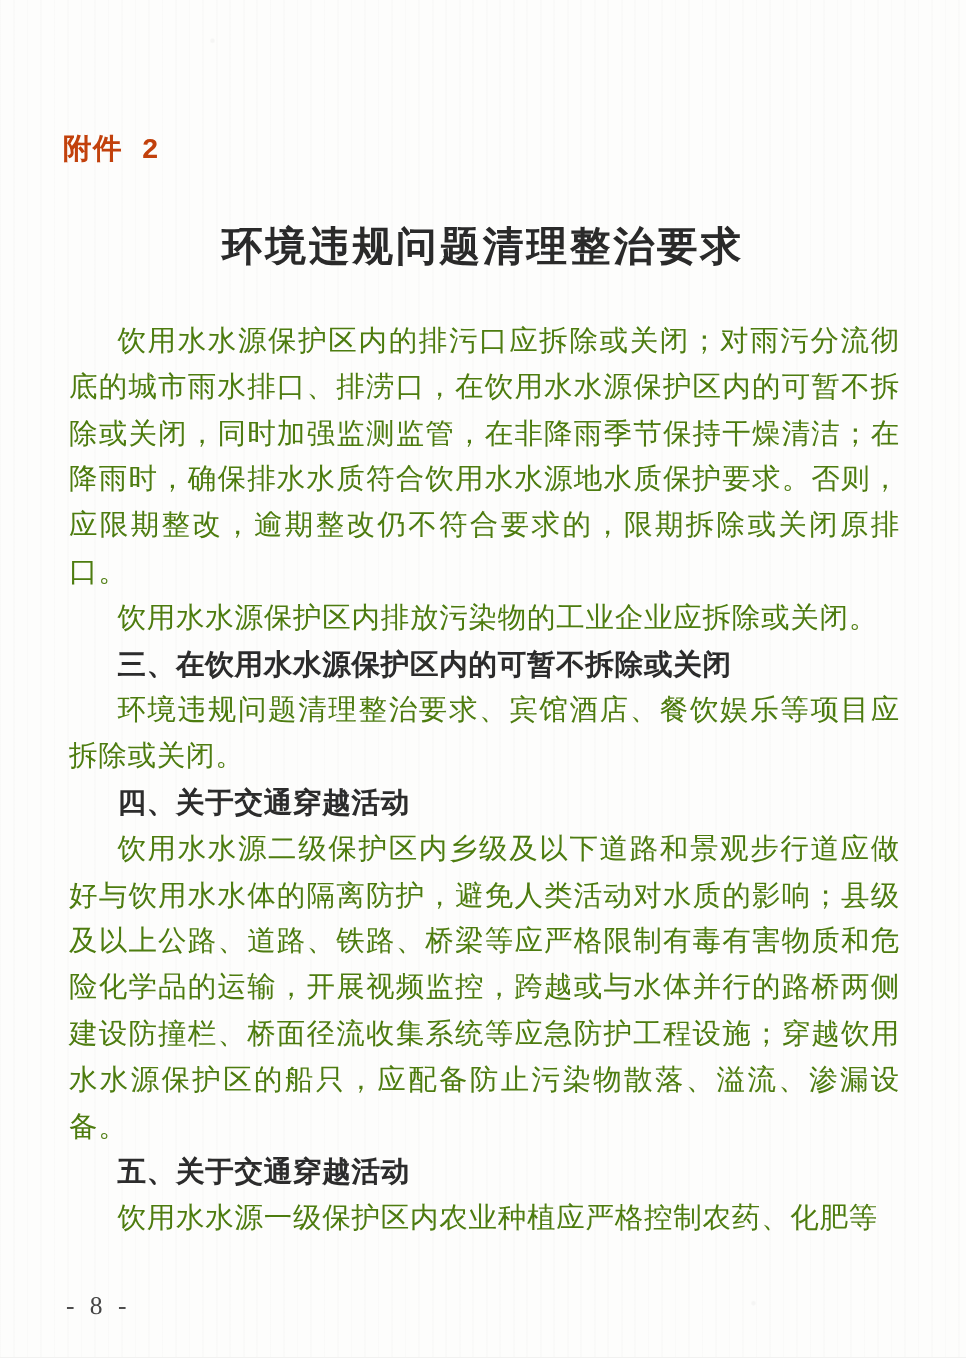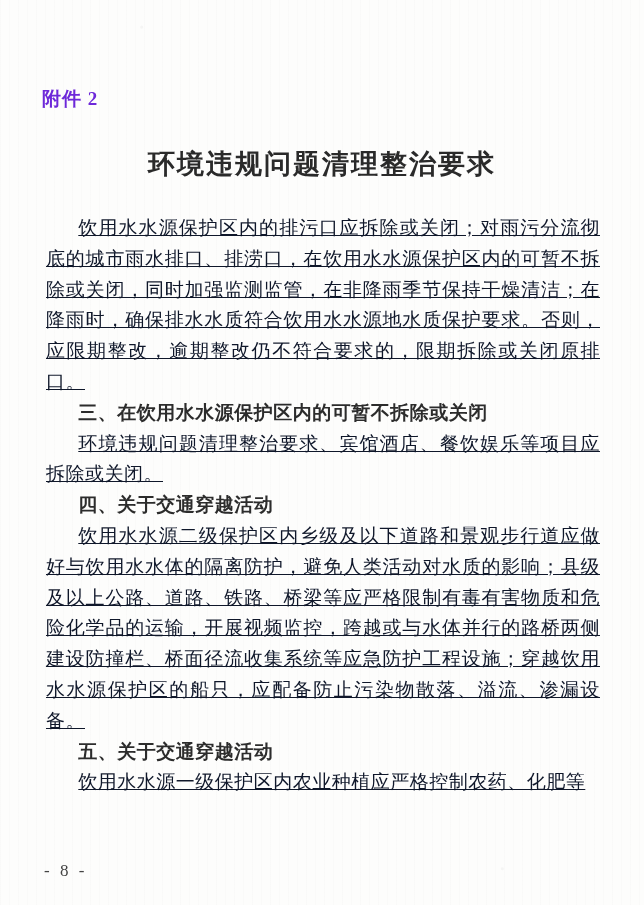--- a/index.html
+++ b/index.html
@@ -25,24 +25,24 @@
     background-image:
       repeating-linear-gradient(90deg, rgba(90,90,90,0.02) 0 1px, rgba(0,0,0,0) 1px 9px),
       radial-gradient(circle at 22% 3%, rgba(0,0,0,0.03) 0 1px, rgba(0,0,0,0) 2px),
       radial-gradient(circle at 78% 96%, rgba(0,0,0,0.03) 0 1px, rgba(0,0,0,0) 2px);
     pointer-events: none;
   }
   .attachment-label {
     position: absolute;
     left: 42px;
     top: 86px;
-    font-family: Liberation Serif, serif;
+    font-family: Liberation Mono, monospace;
     font-weight: bold;
     font-size: 19px;
-    color: #6d28d9;
+    color: #c2410c;
     letter-spacing: 1px;
   }
   .doc-title {
     position: absolute;
     left: 0;
     right: 0;
     top: 146px;
     text-align: center;
     font-weight: bold;
     font-size: 27px;
@@ -63,23 +63,22 @@
     text-indent: 1.7em;
     font-family: "Liberation Sans", "DejaVu Sans", sans-serif;
     font-weight: bold;
     font-size: 19px;
     color: #2c2c2c;
     letter-spacing: 0.5px;
   }
   .section-body {
     margin: 0;
     text-indent: 1.7em;
-    color: #0f172a;
+    color: #4d7c0f;
     letter-spacing: 0.5px;
-    text-decoration: underline;
   }
   .page-number {
     position: absolute;
     left: 44px;
     bottom: 24px;
     font-size: 17px;
     color: #444;
     letter-spacing: 3px;
   }
 </style>
@@ -89,20 +88,21 @@
 <div class="page">
 
   <div class="attachment-label">附件 2</div>
 
   <div class="doc-title">环境违规问题清理整治要求</div>
 
   <div class="content">
 
     <p class="section-body">饮用水水源保护区内的排污口应拆除或关闭；对雨污分流彻底的城市雨水排口、排涝口，在饮用水水源保护区内的可暂不拆除或关闭，同时加强监测监管，在非降雨季节保持干燥清洁；在降雨时，确保排水水质符合饮用水水源地水质保护要求。否则，应限期整改，逾期整改仍不符合要求的，限期拆除或关闭原排口。</p>
 
+    <p class="section-body">饮用水水源保护区内排放污染物的工业企业应拆除或关闭。</p>
 
     <h3 class="section-heading">三、在饮用水水源保护区内的可暂不拆除或关闭</h3>
     <p class="section-body">环境违规问题清理整治要求、宾馆酒店、餐饮娱乐等项目应拆除或关闭。</p>
 
     <h3 class="section-heading">四、关于交通穿越活动</h3>
     <p class="section-body">饮用水水源二级保护区内乡级及以下道路和景观步行道应做好与饮用水水体的隔离防护，避免人类活动对水质的影响；县级及以上公路、道路、铁路、桥梁等应严格限制有毒有害物质和危险化学品的运输，开展视频监控，跨越或与水体并行的路桥两侧建设防撞栏、桥面径流收集系统等应急防护工程设施；穿越饮用水水源保护区的船只，应配备防止污染物散落、溢流、渗漏设备。</p>
 
     <h3 class="section-heading">五、关于交通穿越活动</h3>
     <p class="section-body">饮用水水源一级保护区内农业种植应严格控制农药、化肥等</p>
 

